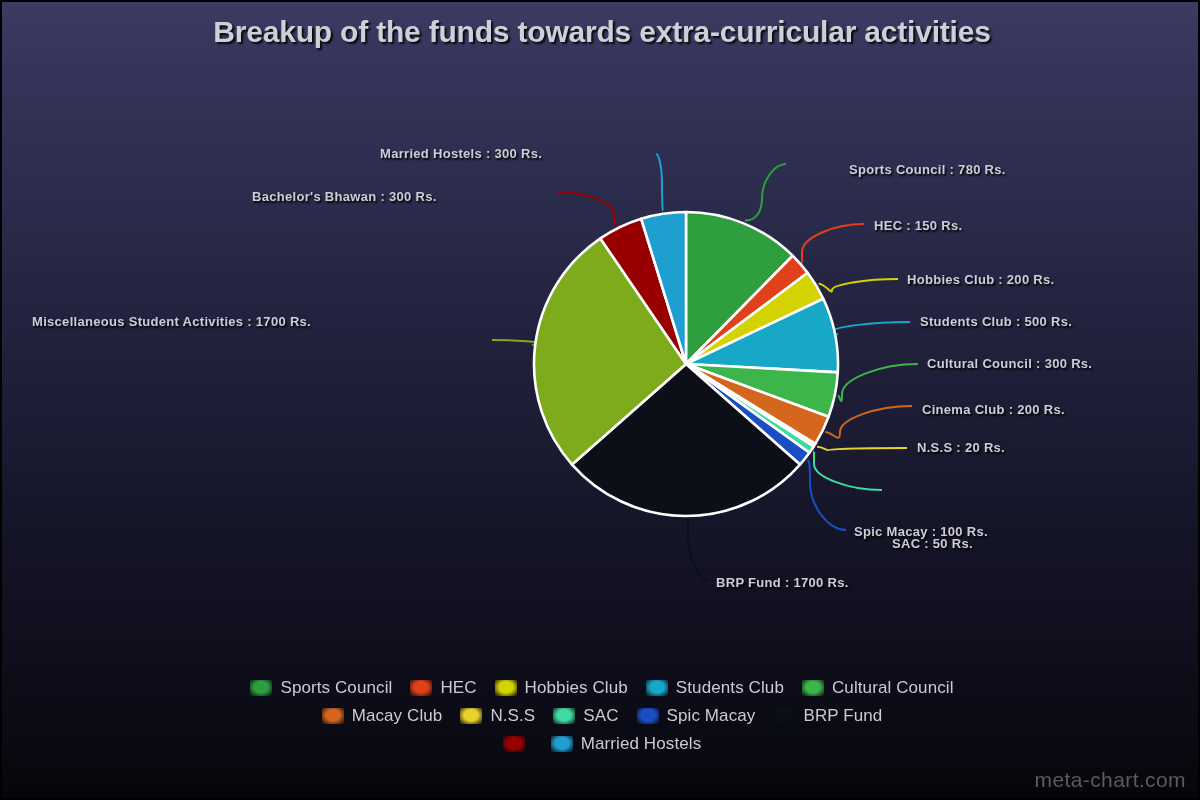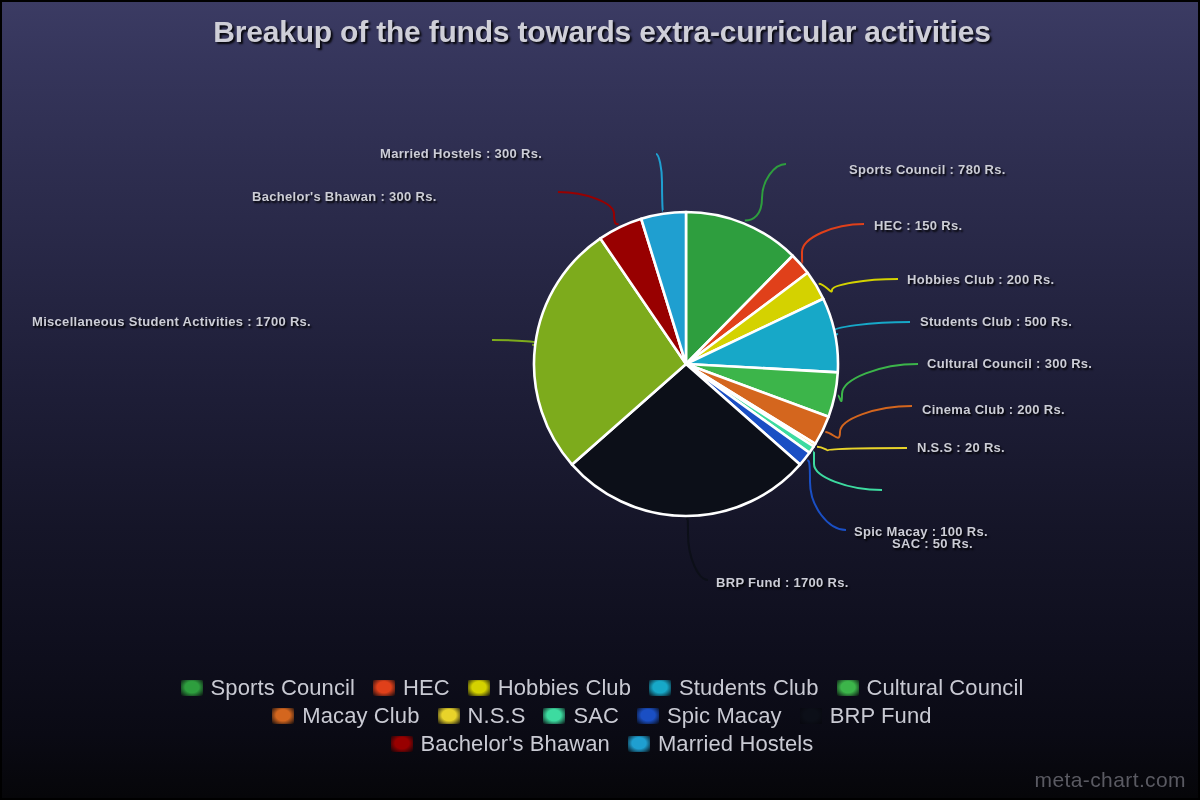--- a/index.html
+++ b/index.html
@@ -87,21 +87,21 @@
     margin: 0 9px;
   }
   .legend-swatch {
     width: 22px;
     height: 16px;
     margin-right: 8px;
     border-radius: 1px;
     flex: none;
   }
   .legend-text {
-    font-size: 22px;
+    font-size: 17px;
     color: #c9cad3;
     letter-spacing: 0.1px;
     white-space: nowrap;
   }
 
   
   #watermark {
     position: absolute;
     right: 12px;
     bottom: 6px;
@@ -207,21 +207,20 @@
           <span class="legend-text">Spic Macay</span>
         </div>
         <div class="legend-entry">
           <span class="legend-swatch" style="background: radial-gradient(at 50% 45%, rgb(12, 15, 24) 0%, rgb(12, 15, 24) 45%, rgba(0, 0, 0, 0.38) 100%);"></span>
           <span class="legend-text">BRP Fund</span>
         </div>
       </div>
       <div class="legend-row">
         <div class="legend-entry">
           <span class="legend-swatch" style="background: radial-gradient(at 50% 45%, rgb(152, 0, 0) 0%, rgb(152, 0, 0) 45%, rgba(0, 0, 0, 0.38) 100%);"></span>
-          <span class="legend-text">Bachelor's Bhawan</span>
         </div>
         <div class="legend-entry">
           <span class="legend-swatch" style="background: radial-gradient(at 50% 45%, rgb(31, 159, 208) 0%, rgb(31, 159, 208) 45%, rgba(0, 0, 0, 0.38) 100%);"></span>
           <span class="legend-text">Married Hostels</span>
         </div>
       </div>
     </div>
 
   <div id="watermark">meta-chart.com</div>
 

